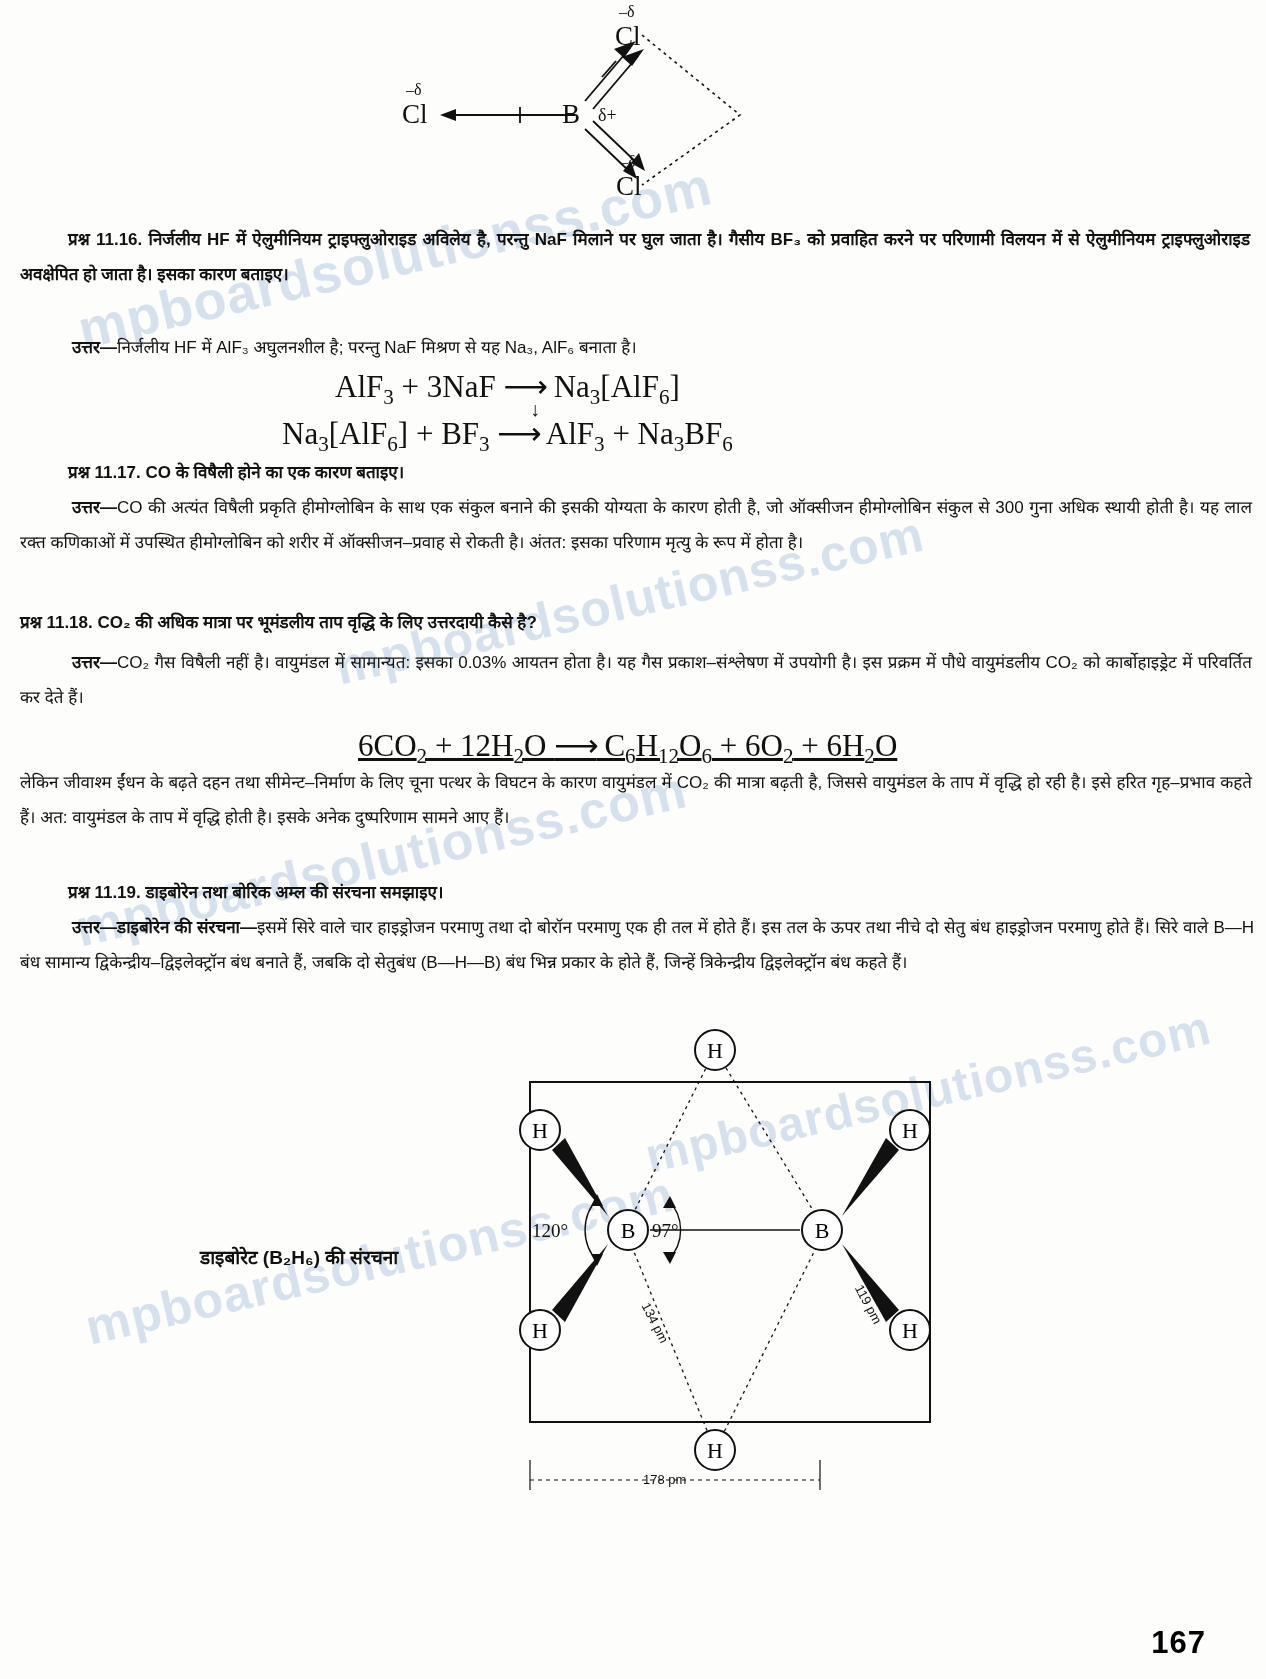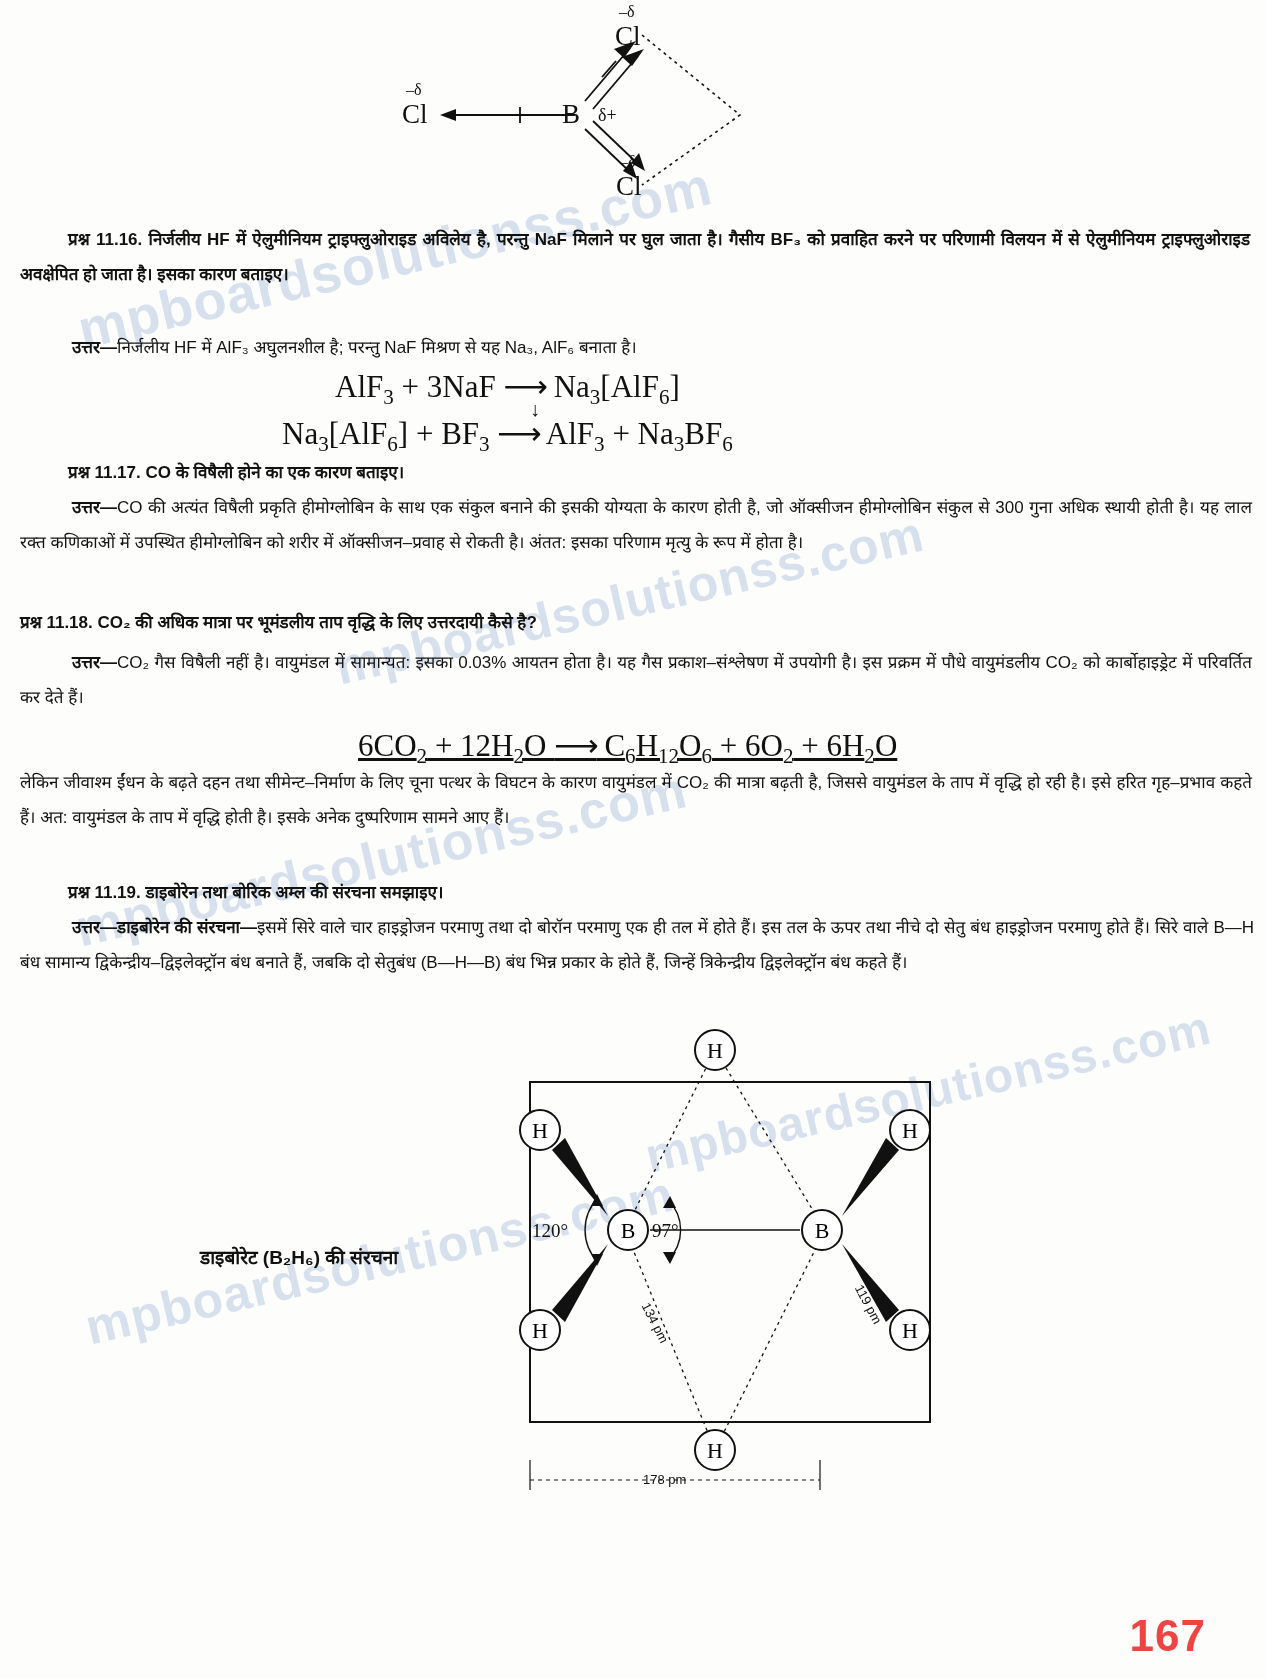--- a/index.html
+++ b/index.html
@@ -80,23 +80,23 @@
     position:absolute;
     font-family:"Liberation Sans", sans-serif;
     font-size:13px;
     white-space:nowrap;
   }
 
   .pageno {
     position:absolute;
     right:60px; bottom:18px;
     font-family:"Liberation Sans", sans-serif;
-    font-size:44px;
+    font-size:31px;
     font-weight:bold;
-    color:#ef4444;
+    color:#000000;
     letter-spacing:1px;
   }
 </style>
 </head>
 <body>
 
 <div class="page">
 
   <div class="wm wm1">mpboardsolutionss.com</div>
   <div class="wm wm2">mpboardsolutionss.com</div>

